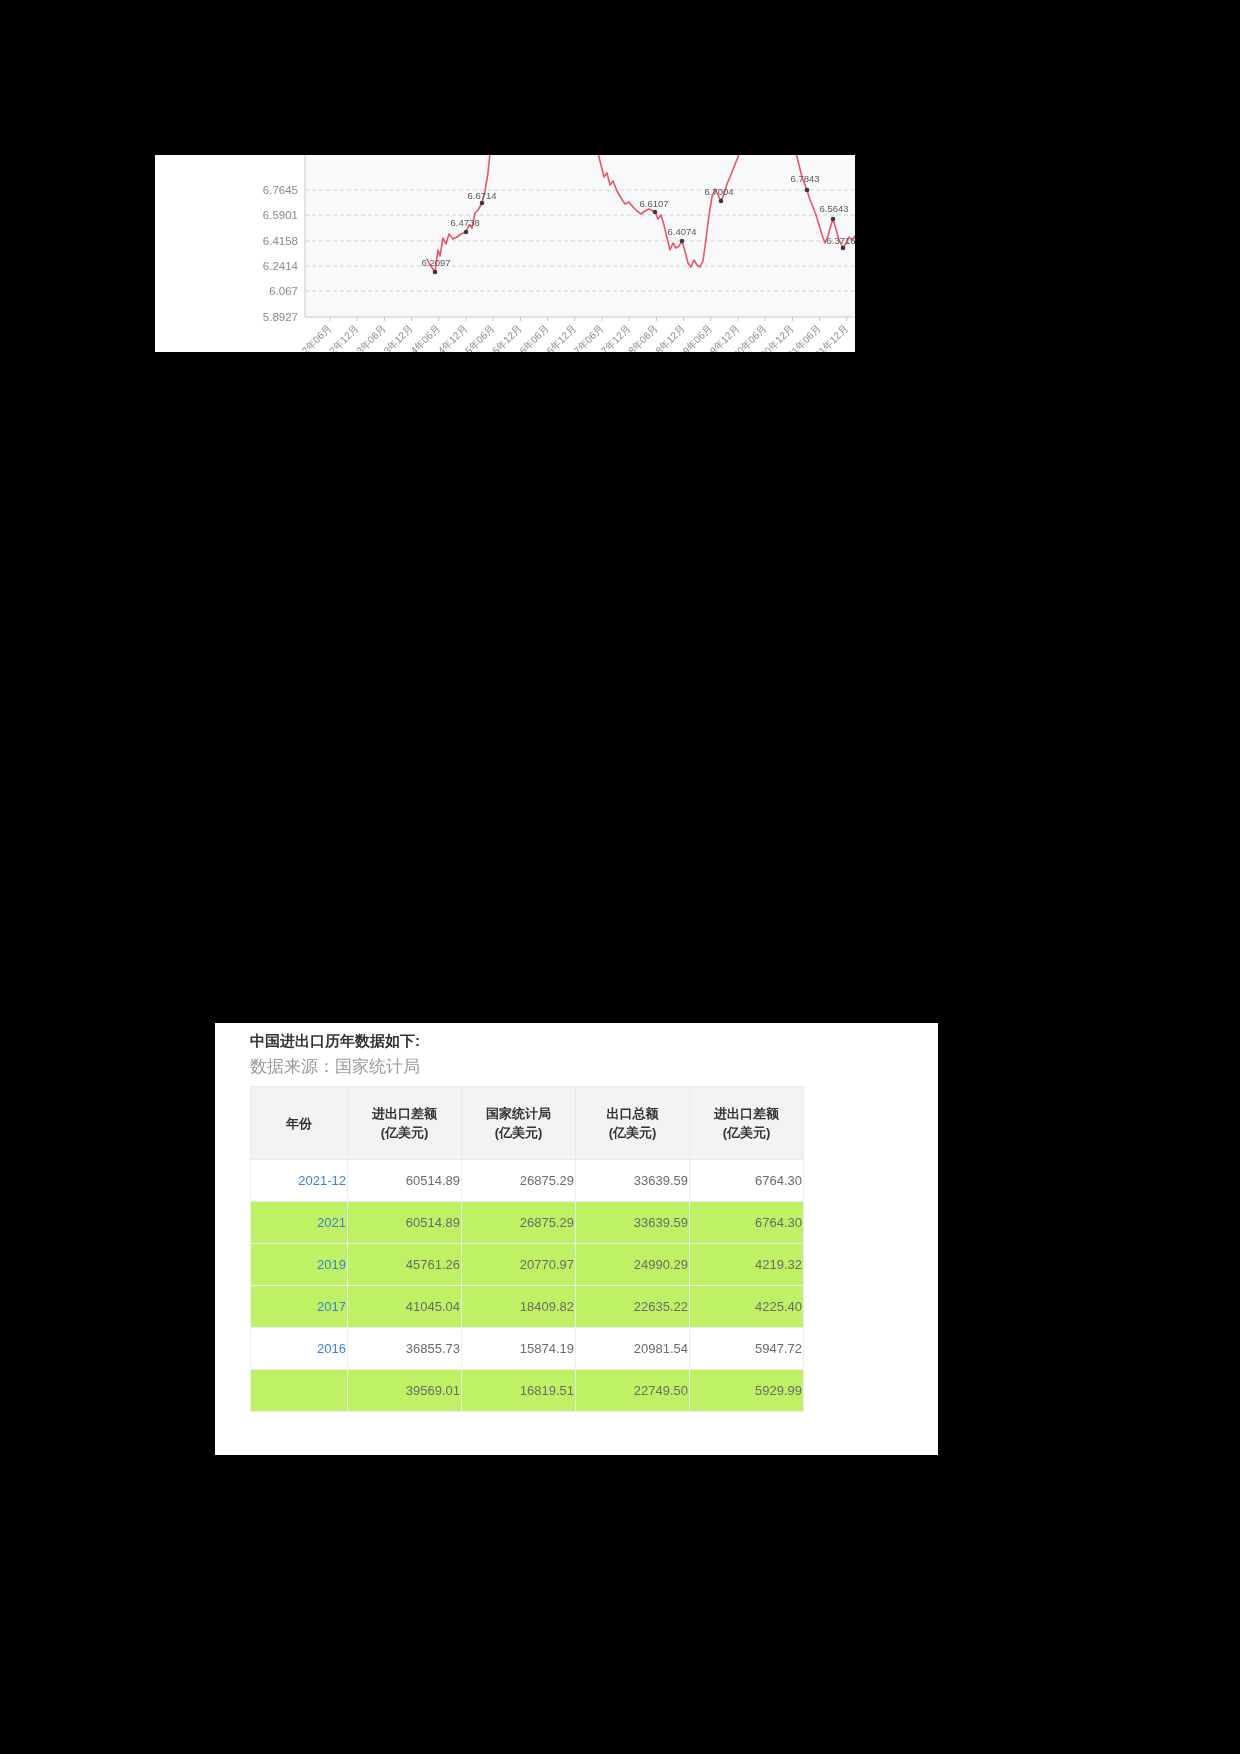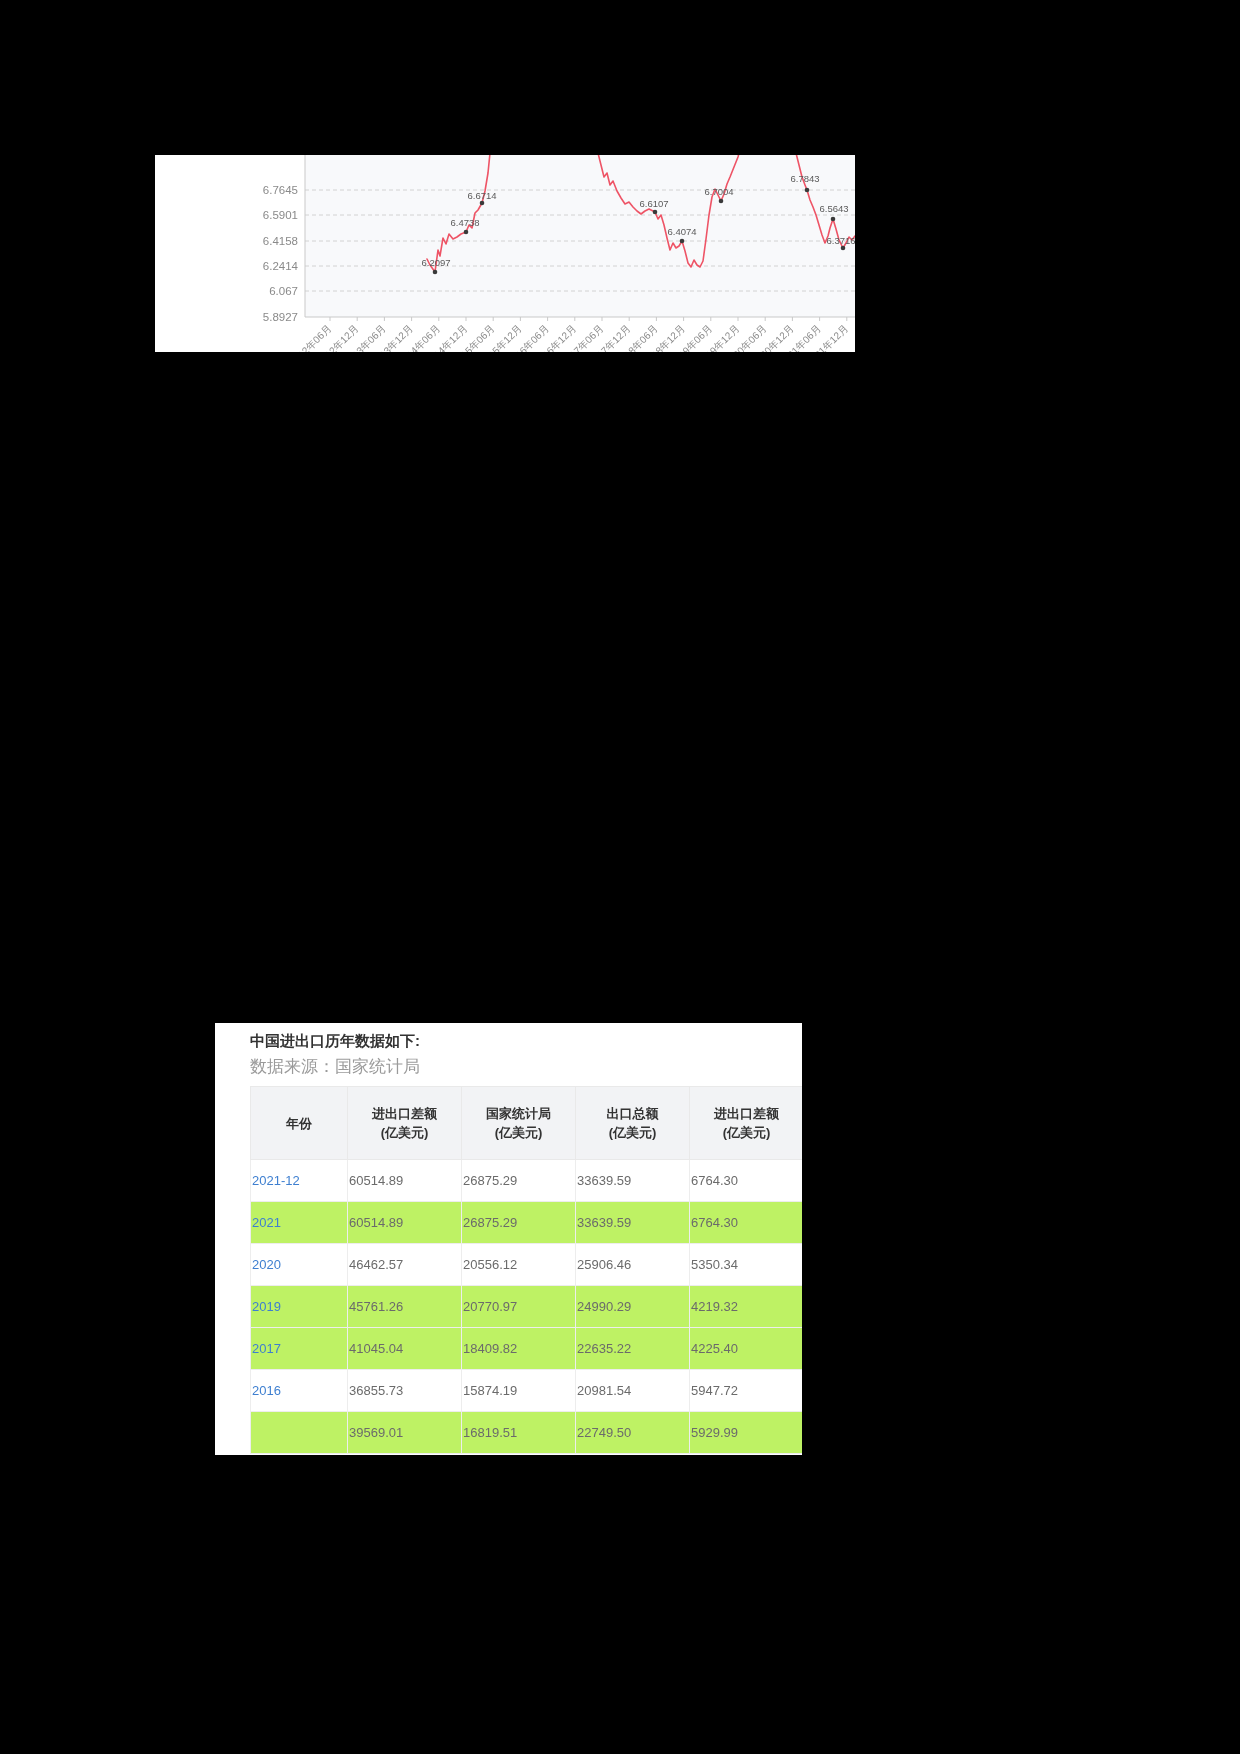--- a/index.html
+++ b/index.html
@@ -4,33 +4,33 @@
 <style>
   html,body{margin:0;padding:0;}
   body{
     width:1240px;height:1754px;position:relative;background:#000;
     font-family:"Liberation Sans", sans-serif;overflow:hidden;
   }
   .panel{position:absolute;background:#fff;overflow:hidden;}
   
   #chart-panel{left:155px;top:155px;width:700px;height:197px;}
   
-  #table-panel{left:215px;top:1023px;width:587px;height:432px;}
+  #table-panel{left:215px;top:1023px;width:723px;height:432px;}
   .tp-inner{padding:8px 17px 0 35px;}
   .tp-title{font-size:15px;font-weight:bold;color:#333;line-height:20px;}
   .tp-source{font-size:17px;color:#9a9a9a;margin-top:4px;margin-bottom:8px;}
   table.data{border-collapse:collapse;width:553px;table-layout:fixed;font-size:13px;}
   table.data col.c-year{width:97px;}
   table.data col.c-num{width:114px;}
   table.data th{
     background:#f2f3f5;font-weight:bold;color:#333;border:1px solid #e9e9e9;
     height:70px;text-align:center;vertical-align:middle;line-height:19px;font-size:13px;
   }
   table.data td{
-    border:1px solid #ededed;height:39px;text-align:left;vertical-align:middle;
+    border:1px solid #ededed;height:39px;text-align:right;vertical-align:middle;
     color:#6b6b6b;
   }
   table.data tr.alt td{background:#bef264;}
   td.year a{color:#3e7fd0;text-decoration:none;cursor:pointer;}
   svg text{user-select:none;}
 </style>
 </head>
 <body>
 
 <div id="chart-panel" class="panel">
@@ -156,27 +156,20 @@
             <td>33639.59</td>
             <td>6764.30</td>
           </tr>
           <tr class="alt">
             <td class="year"><a>2021</a></td>
             <td>60514.89</td>
             <td>26875.29</td>
             <td>33639.59</td>
             <td>6764.30</td>
           </tr>
-          <tr>
-            <td class="year"><a>2020</a></td>
-            <td>46462.57</td>
-            <td>20556.12</td>
-            <td>25906.46</td>
-            <td>5350.34</td>
-          </tr>
           <tr class="alt">
             <td class="year"><a>2019</a></td>
             <td>45761.26</td>
             <td>20770.97</td>
             <td>24990.29</td>
             <td>4219.32</td>
           </tr>
           <tr class="alt">
             <td class="year"><a>2017</a></td>
             <td>41045.04</td>

